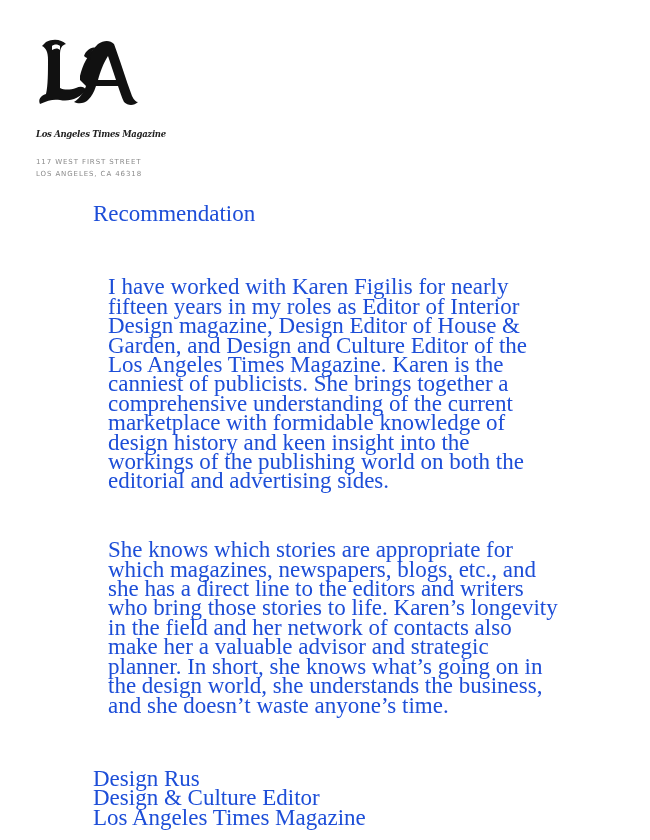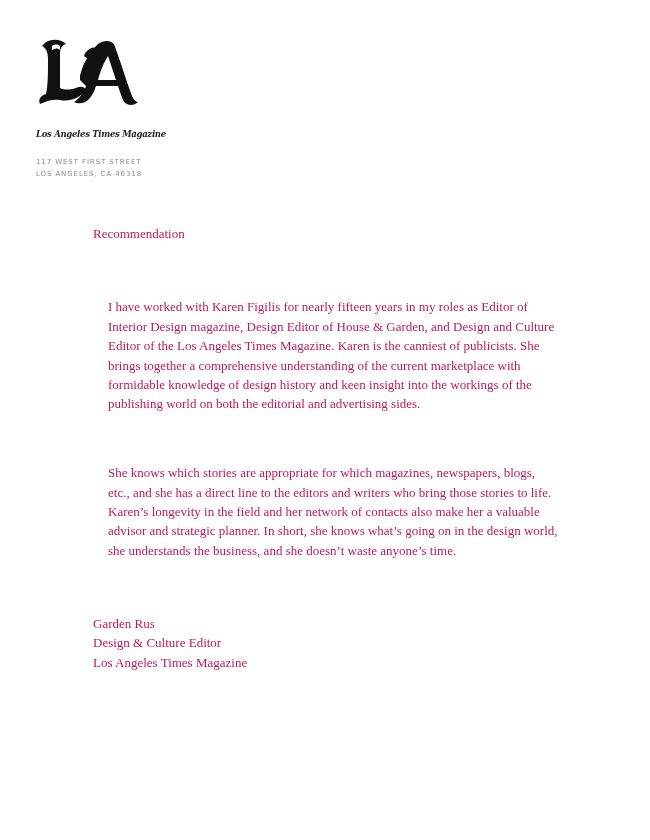--- a/index.html
+++ b/index.html
@@ -48,25 +48,25 @@
       font-family: "DejaVu Sans", "Liberation Sans", sans-serif;
       font-size: 7px;
       letter-spacing: 0.9px;
       color: #8a8a8a;
       line-height: 12px;
       white-space: nowrap;
     }
     .letter {
       position: absolute;
       left: 93px;
-      top: 224px;
+      top: 204px;
       width: 480px;
-      font-size: 13px;
+      font-size: 23px;
       line-height: 19.4px;
-      color: #be185d;
+      color: #1d4ed8;
     }
     .letter .title {
       margin: 0;
       height: 19.4px;
     }
     .letter p {
       margin: 15px;
     }
     .gap-title { height: 39px; }
     .gap-para { height: 19.4px; }
@@ -96,17 +96,17 @@
 
 <div class="letter">
   <p class="title">Recommendation</p>
   <div class="gap-title"></div>
   <p>I have worked with Karen Figilis for nearly fifteen years in my roles as Editor of Interior Design magazine, Design Editor of House &amp; Garden, and Design and Culture Editor of the Los Angeles Times Magazine. Karen is the canniest of publicists. She brings together a comprehensive understanding of the current marketplace with formidable knowledge of design history and keen insight into the workings of the publishing world on both the editorial and advertising sides.</p>
   <div class="gap-para"></div>
   <p>She knows which stories are appropriate for which magazines, newspapers, blogs, etc., and she has a direct line to the editors and writers who bring those stories to life. Karen’s longevity in the field and her network of contacts also make her a valuable advisor and strategic planner. In short, she knows what’s going on in the design world, she understands the business, and she doesn’t waste anyone’s time.</p>
   <div class="gap-para"></div>
   <div class="gap-para"></div>
   <div>
-    <span class="signature-line">Garden Rus</span>
+    <span class="signature-line">Design Rus</span>
     <span class="signature-line">Design &amp; Culture Editor</span>
     <span class="signature-line">Los Angeles Times Magazine</span>
   </div>
 </div>
 
 </body></html>

